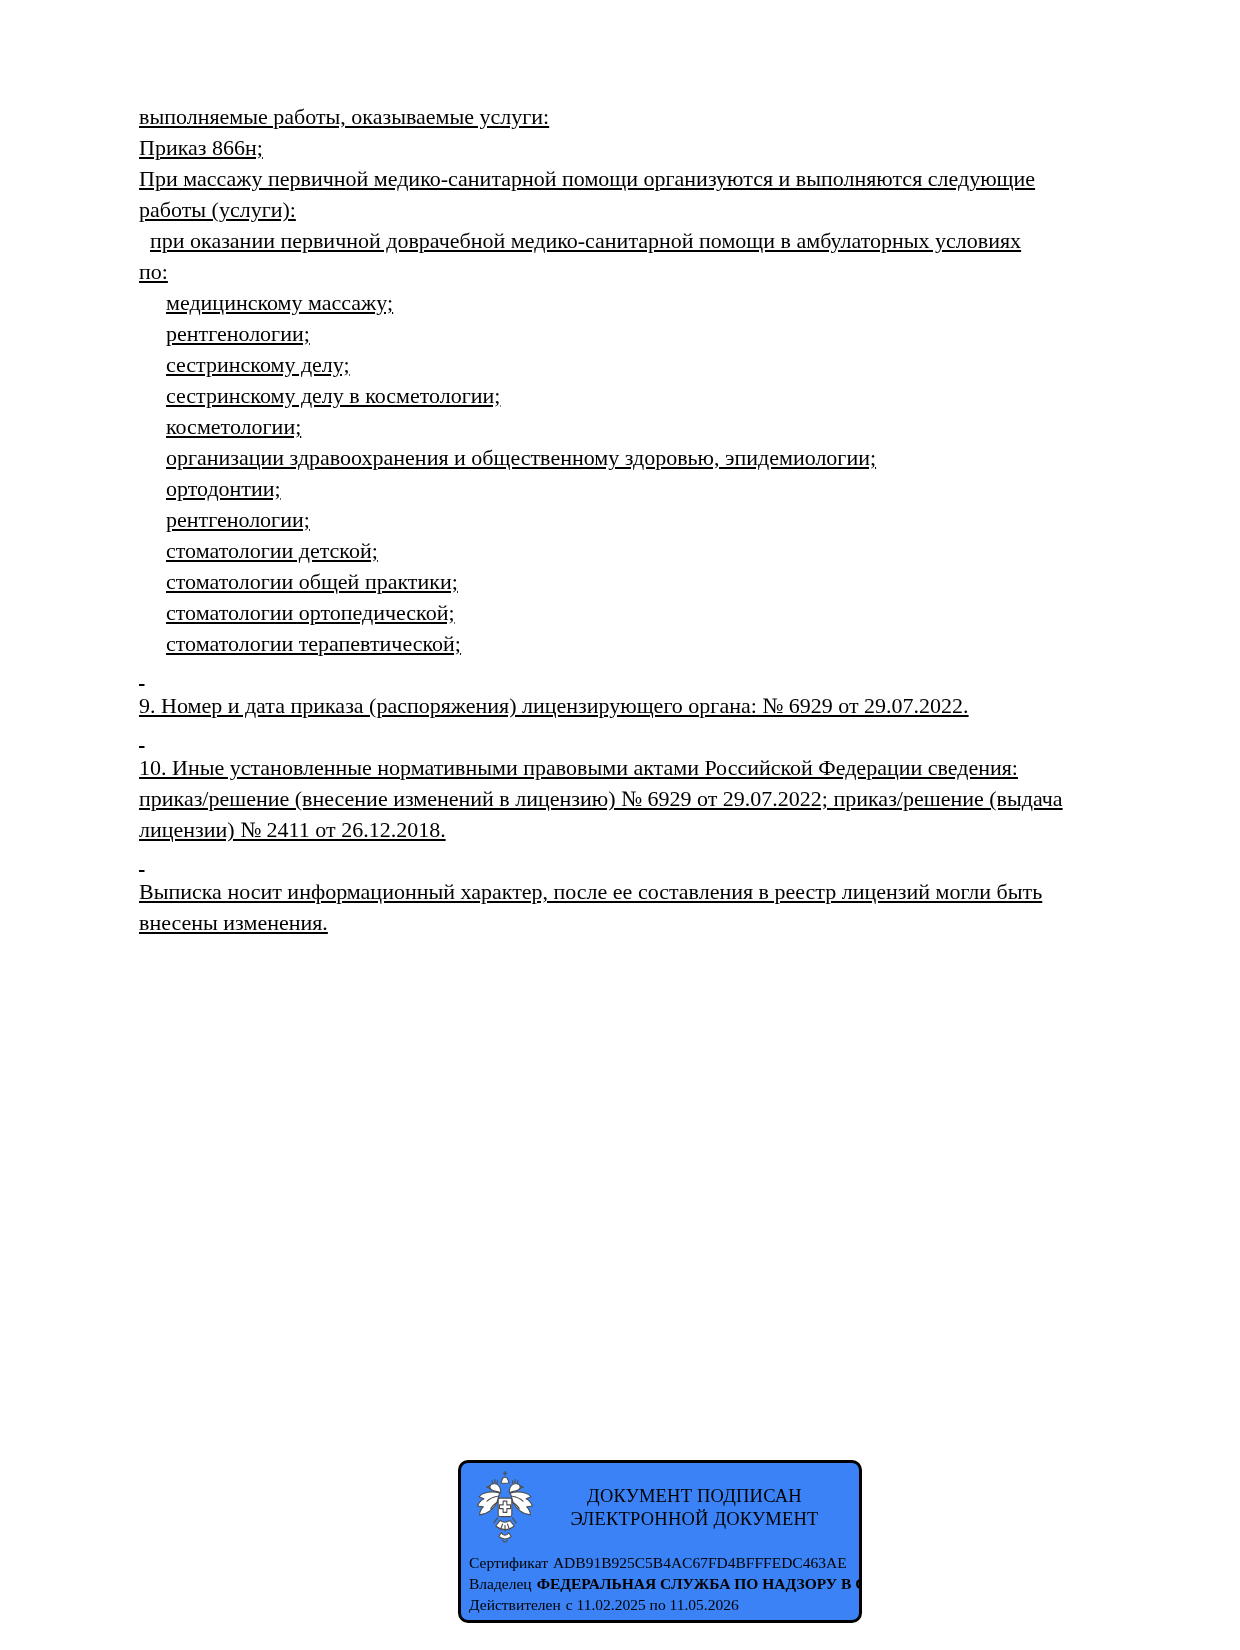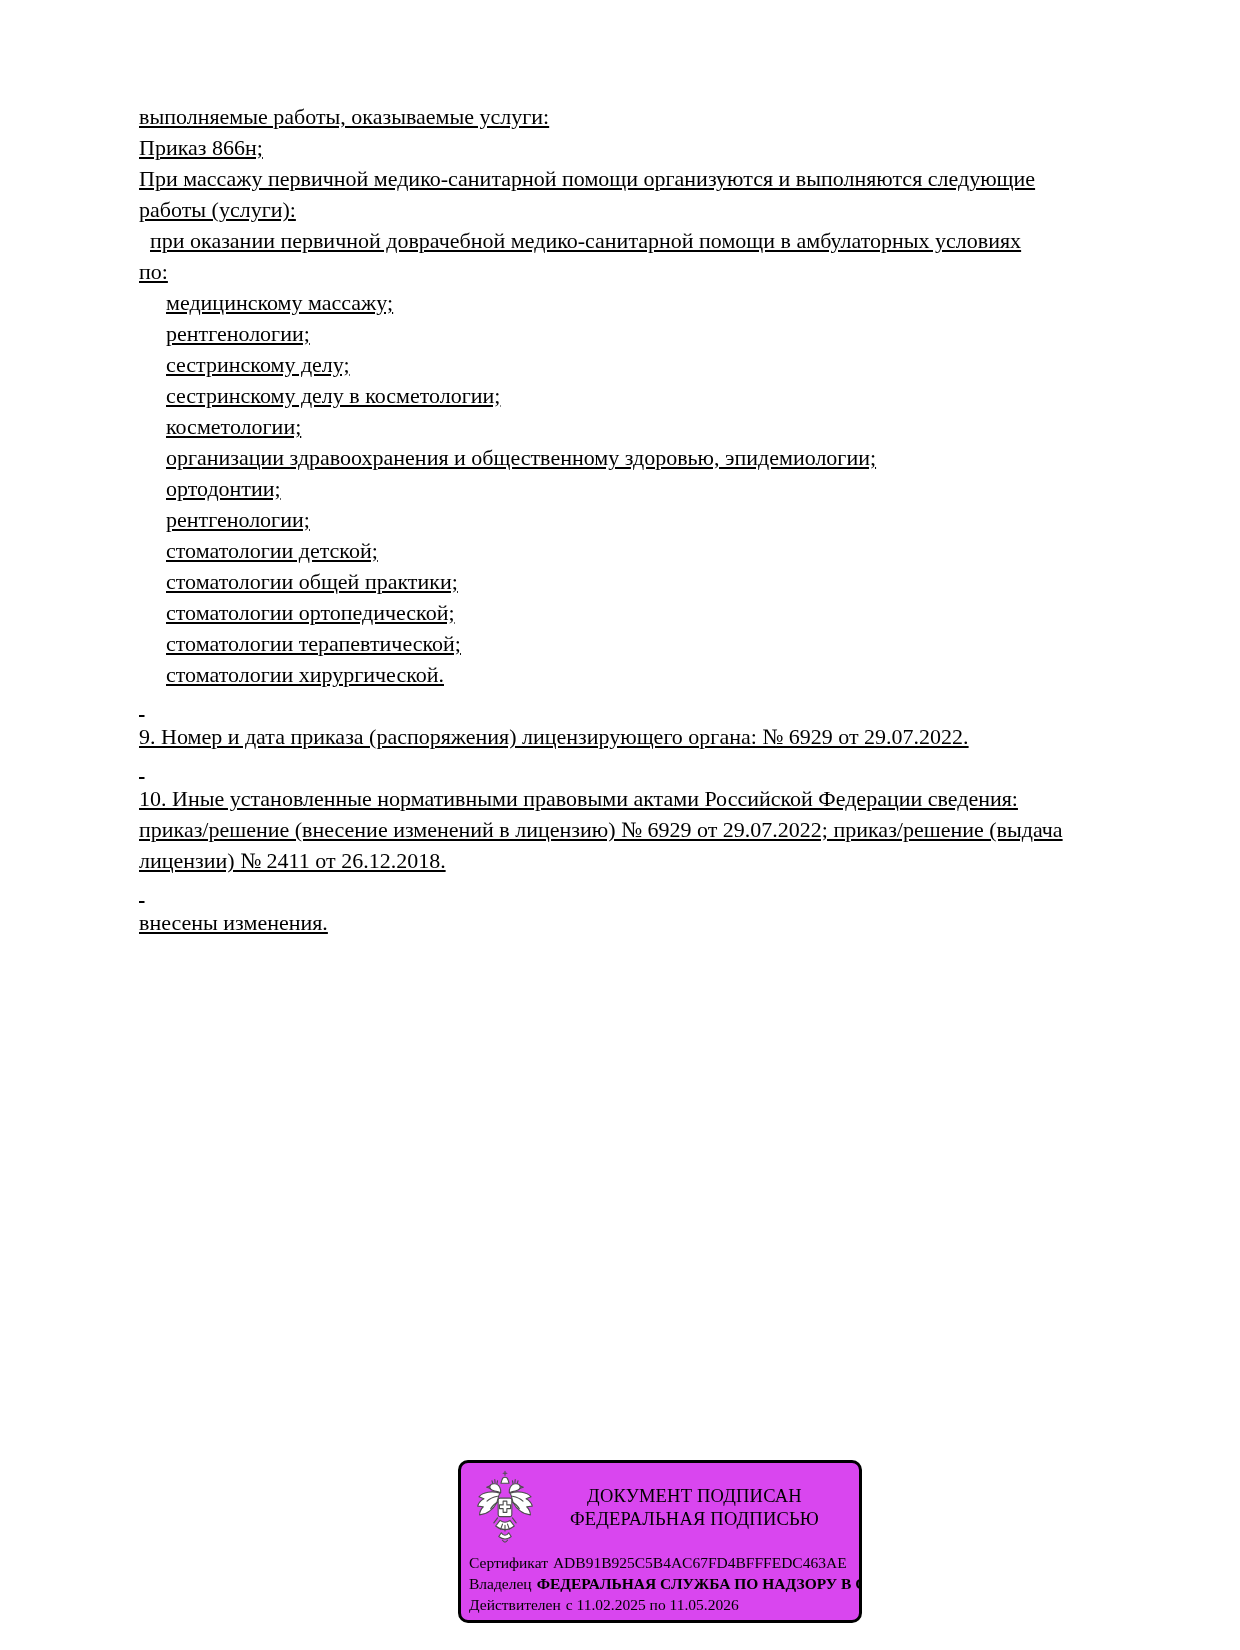--- a/index.html
+++ b/index.html
@@ -23,21 +23,21 @@
   .indent-1 { padding-left:11px; }
   .indent-2 { padding-left:27px; }
 
   .sig-box {
     position:absolute;
     left:458px; top:1460px;
     width:404px; height:163px;
     box-sizing:border-box;
     border:3px solid #000000;
     border-radius:10px;
-    background:#d946ef;
+    background:#3b82f6;
     overflow:hidden;
   }
   .sig-top { display:flex; align-items:flex-start; padding:7px 6px 0 13px; }
   .emblem { width:62px; height:76px; flex:0 0 auto; }
   .emblem svg { width:62px; height:76px; display:block; }
   .sig-title {
     flex:1;
     text-align:center;
     font-size:18.5px;
     line-height:23px;
@@ -72,28 +72,28 @@
       <div class="line indent-2">сестринскому делу;</div>
       <div class="line indent-2">сестринскому делу в косметологии;</div>
       <div class="line indent-2">косметологии;</div>
       <div class="line indent-2">организации здравоохранения и общественному здоровью, эпидемиологии;</div>
       <div class="line indent-2">ортодонтии;</div>
       <div class="line indent-2">рентгенологии;</div>
       <div class="line indent-2">стоматологии детской;</div>
       <div class="line indent-2">стоматологии общей практики;</div>
       <div class="line indent-2">стоматологии ортопедической;</div>
       <div class="line indent-2">стоматологии терапевтической;</div>
-      <div class="line indent-2">стоматологии хирургической.</div>
       <div class="line indent-0">&nbsp;</div>
       <div class="line indent-0">9. Номер и дата приказа (распоряжения) лицензирующего органа: № 6929 от 29.07.2022.</div>
       <div class="line indent-0">&nbsp;</div>
       <div class="line indent-0">10. Иные установленные нормативными правовыми актами Российской Федерации сведения:</div>
       <div class="line indent-0">приказ/решение (внесение изменений в лицензию) № 6929 от 29.07.2022; приказ/решение (выдача</div>
       <div class="line indent-0">лицензии) № 2411 от 26.12.2018.</div>
       <div class="line indent-0">&nbsp;</div>
+      <div class="line indent-0">Выписка носит информационный характер, после ее составления в реестр лицензий могли быть</div>
       <div class="line indent-0">внесены изменения.</div>
     </div>
 
   <div class="sig-box">
     <div class="sig-top">
       <div class="emblem">
         <svg viewBox="0 0 100 120" xmlns="http://www.w3.org/2000/svg">
           <g fill="none" stroke="#4d4d4d" stroke-width="1.8" stroke-linejoin="round" stroke-linecap="round">
 
             <path d="M50 1 v6 M47 4 h6"></path>
@@ -121,21 +121,21 @@
 
             <path d="M42 80 q8 6 16 0 l7 9 q-15 12 -30 0 z" fill="#ffffff"></path>
             <path d="M46 86 l-3 8 M50 88 v9 M54 86 l3 8"></path>
             <path d="M44 100 q6 8 12 0 l4 6 q-10 8 -20 0 z" fill="#ffffff"></path>
             <path d="M46 112 q4 6 8 0"></path>
           </g>
         </svg>
       </div>
       <div class="sig-title">
         <div>ДОКУМЕНТ ПОДПИСАН</div>
-        <div>ФЕДЕРАЛЬНАЯ ПОДПИСЬЮ</div>
+        <div>ЭЛЕКТРОННОЙ ДОКУМЕНТ</div>
       </div>
     </div>
     <div class="sig-info">
       <div class="sig-line"><span class="lbl">Сертификат</span><span>ADB91B925C5B4AC67FD4BFFFEDC463AE</span></div>
       <div class="sig-line"><span class="lbl">Владелец</span><b>ФЕДЕРАЛЬНАЯ СЛУЖБА ПО НАДЗОРУ В СФ</b></div>
       <div class="sig-line"><span class="lbl">Действителен</span><span>с 11.02.2025 по 11.05.2026</span></div>
     </div>
   </div>
 
 </div>

